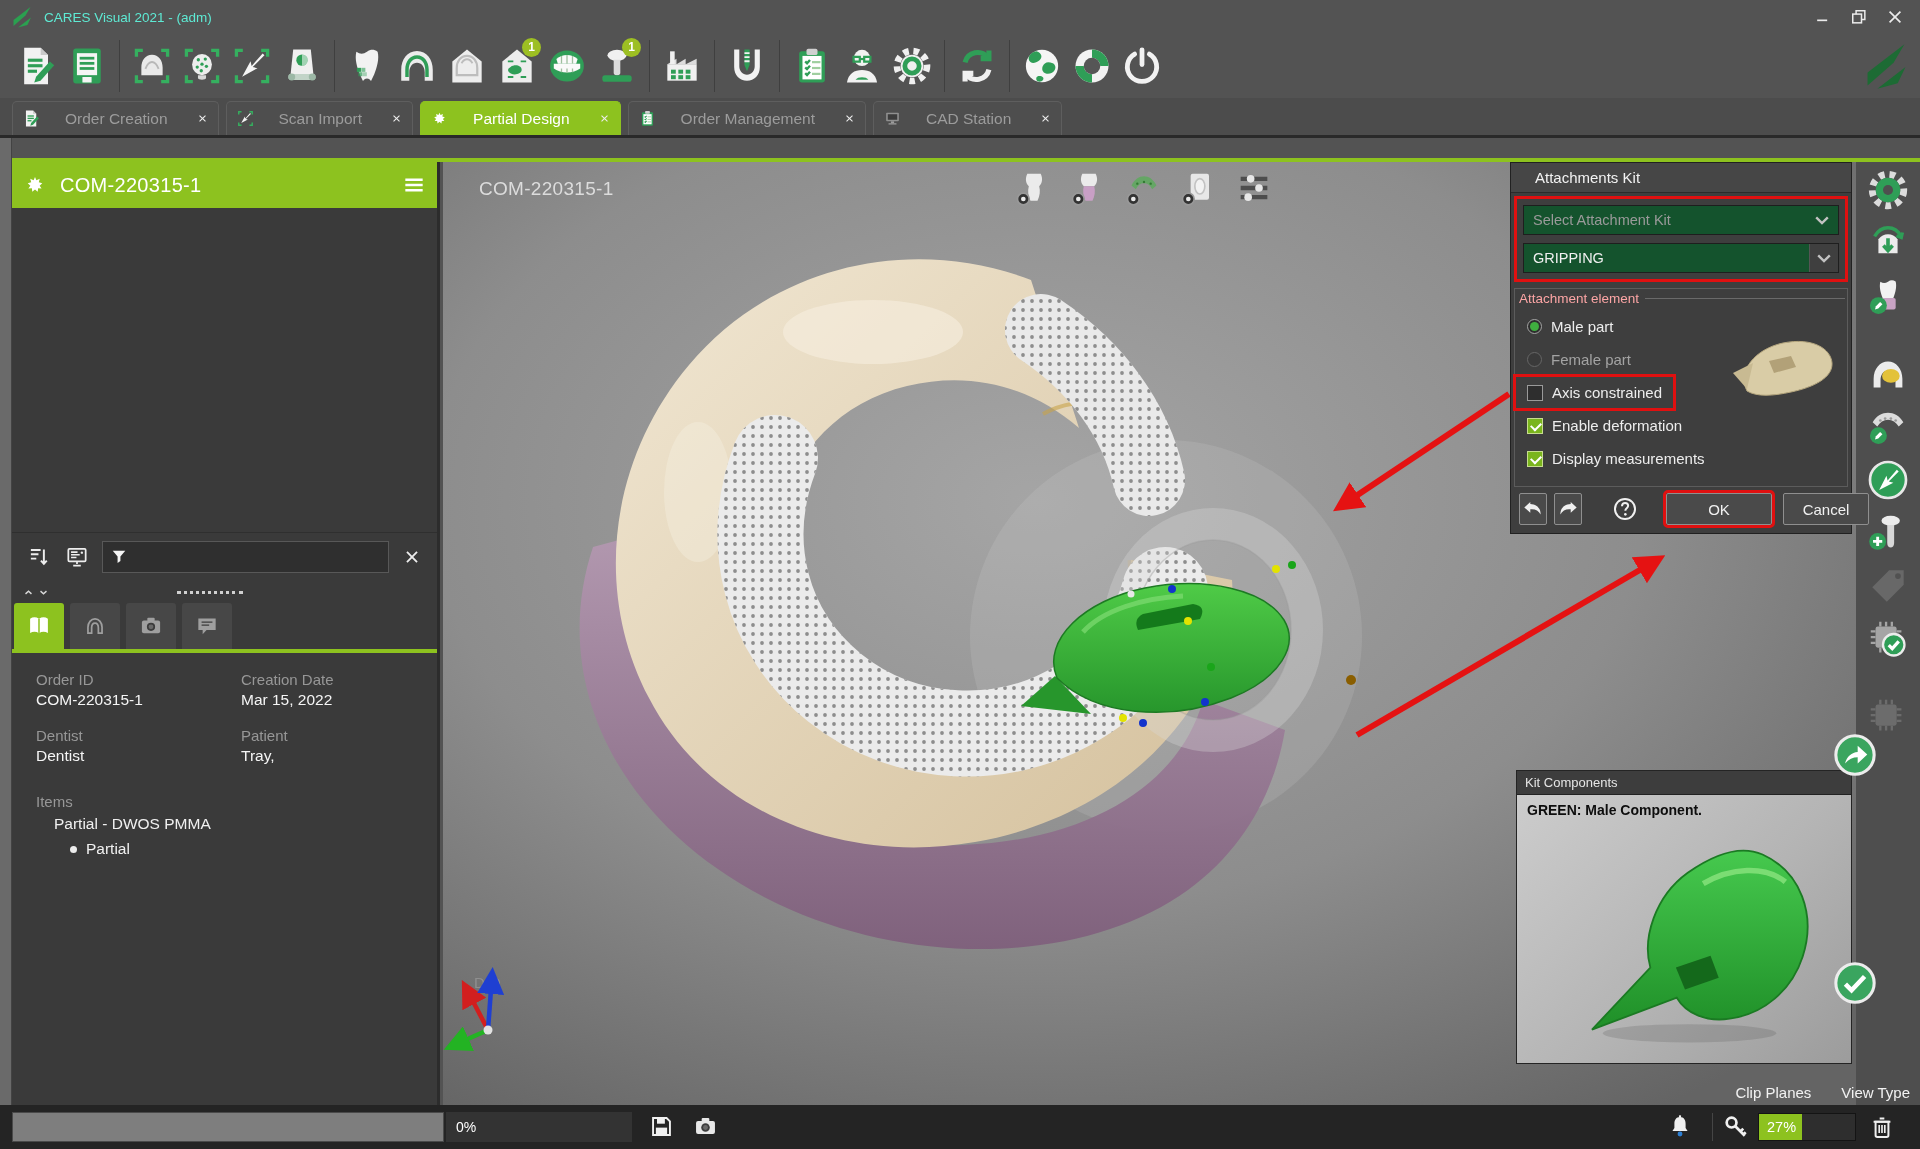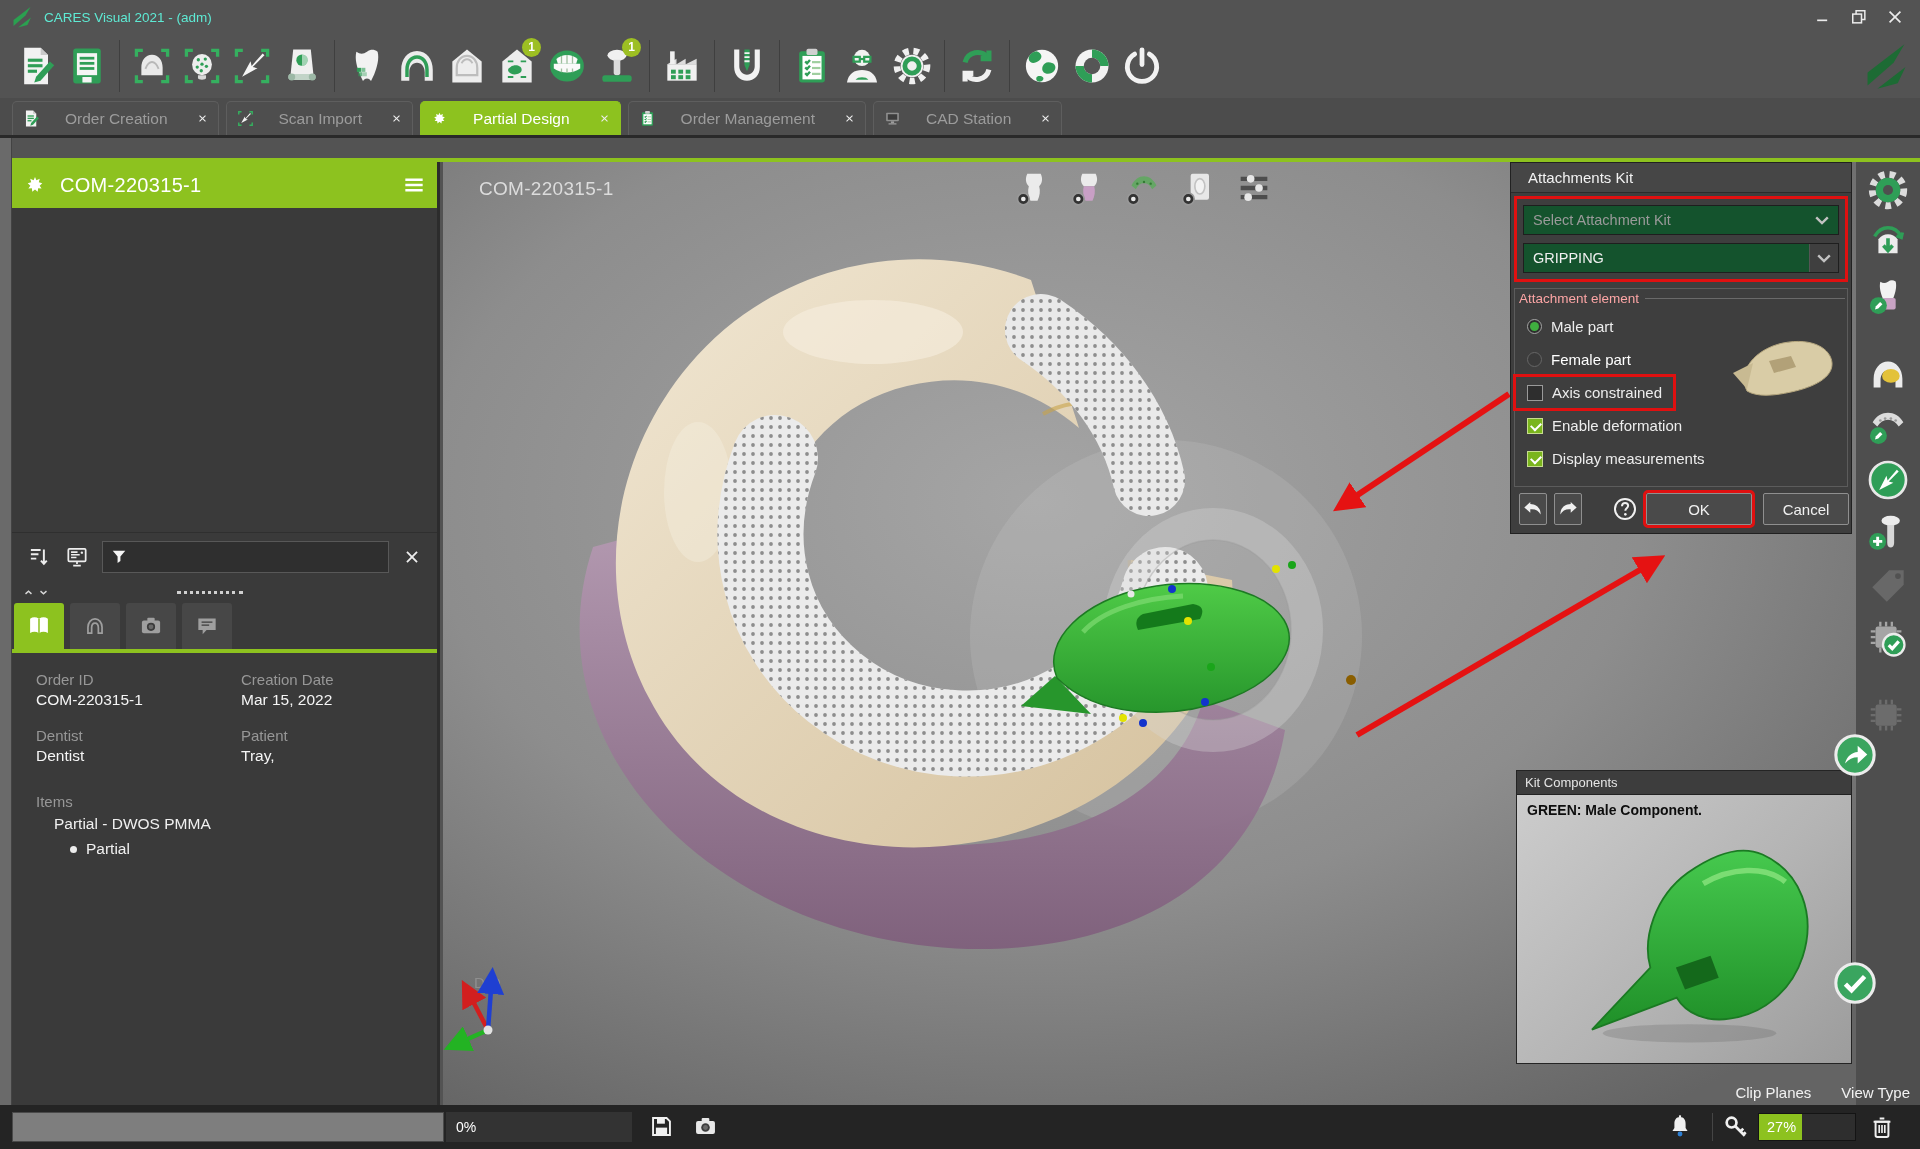--- a/index.html
+++ b/index.html
@@ -60,47 +60,47 @@
 
   
   .viewport{position:absolute;left:443px;top:24px;right:64px;bottom:0;overflow:hidden;z-index:1}
   .scene{position:absolute;inset:0;width:100%;height:100%}
   .vp-label{position:absolute;left:36px;top:16px;font-size:19px;color:#dcdcdc;letter-spacing:.3px}
   .vp-toggles{position:absolute;left:570px;top:5px;display:flex;gap:13px}
   .vtog{width:42px;height:42px;display:flex;align-items:center;justify-content:center;opacity:.95}
 
   
   .attach-panel{position:absolute;left:1510px;top:24px;width:342px;height:372px;background:#3e3e3e;border:1px solid #212121;display:flex;flex-direction:column;z-index:20}
-  .ap-title{height:30px;line-height:30px;padding-left:17px;font-size:15px;color:#f2f2f2;background:#464646;border-bottom:1px solid #2b2b2b}
+  .ap-title{height:30px;line-height:30px;padding-left:24px;font-size:15px;color:#f2f2f2;background:#464646;border-bottom:1px solid #2b2b2b}
   .kit-red{margin:3px 3px 0;border:3px solid #e01010;padding:6px;display:flex;flex-direction:column;gap:8px}
   .dd{height:30px;background:#14532d;border:1px solid #1e1e1e;display:flex;align-items:center;justify-content:space-between;padding:0 4px 0 9px;font-size:14.5px;cursor:pointer}
   .dd .ph{color:#9a9a9a}
   .dd2{padding-right:0}
   .dd2 .val{color:#f0f0f0}
   .ddbtn{width:29px;height:28px;background:#3f3f3f;border-left:1px solid #555;display:flex;align-items:center;justify-content:center}
   .group{position:relative;margin:6px 3px 0;border:1px solid #5c5c5c;flex:1;padding-top:2px}
   .glabel-row{display:fl ex;display:flex;align-items:center;gap:6px;padding-left:4px}
   .glabel{font-size:13.5px;color:#fca5a5;white-space:nowrap}
   .gline{flex:1;height:1px;background:#6a6a6a;margin-right:2px}
   .opts{display:flex;flex-direction:column;align-items:flex-start;padding-top:4px}
   .opt{display:inline-flex;align-items:center;gap:9px;height:33px;padding-left:12px;font-size:15px;color:#ededed}
-  .opt.dis{color:#ffffff}
+  .opt.dis{color:#a3a3a3}
   .opt.hl{outline:3px solid #e01010;outline-offset:-1px;padding-right:12px}
   .rd{width:15px;height:15px;border-radius:50%;border:1px solid #a5a5a5;background:#2e2e2e;position:relative;flex:none}
   .rd.on::after{content:'';position:absolute;inset:2px;border-radius:50%;background:#3fae3f}
   .rd.dis{border-color:#666;background:#3a3a3a}
   .cb{width:16px;height:16px;border:1px solid #9a9a9a;background:#2e2e2e;position:relative;flex:none}
   .cb.on{background:#7ab51d;border-color:#c7dd8e}
   .cb.on::after{content:'';position:absolute;left:3px;top:3px;width:8px;height:5px;border-left:2.4px solid #fff;border-bottom:2.4px solid #fff;transform:rotate(-45deg)}
   .thumb{position:absolute;right:8px;top:40px;width:110px;height:85px}
   .ap-btns{display:flex;align-items:center;gap:7px;padding:6px 8px 8px;margin-top:auto}
   .ico-btn{width:40px;height:32px;background:#4a4a4a;border:1px solid #8f8f8f;border-radius:2px;display:flex;align-items:center;justify-content:center}
   .help-btn{margin-left:22px;display:flex}
   .btn{height:32px;background:#4a4a4a;border:1px solid #8f8f8f;border-radius:2px;color:#f0f0f0;font-size:15px;padding:0 14px}
-  .okbtn{margin-left:0;min-width:106px;outline:3px solid #e01010;outline-offset:0}
+  .okbtn{margin-left:20px;min-width:106px;outline:3px solid #e01010;outline-offset:0}
   .cancelbtn{min-width:86px;margin-left:4px}
 
   
   .kitcomp{position:absolute;left:1516px;top:632px;width:336px;height:294px;border:1px solid #242424;display:flex;flex-direction:column;z-index:20}
   .kc-title{height:24px;background:#3d3d3d;color:#e5e5e5;font-size:13px;line-height:24px;padding-left:8px;border-bottom:1px solid #222}
   .kc-body{position:relative;flex:1;background:linear-gradient(135deg,#cccccc 0%,#b4b4b4 55%,#9c9c9c 100%)}
   .kc-desc{position:absolute;left:10px;top:7px;font-size:14px;font-weight:bold;color:#0d0d0d}
   .kc-body svg{position:absolute;left:20px;top:34px}
 
   

